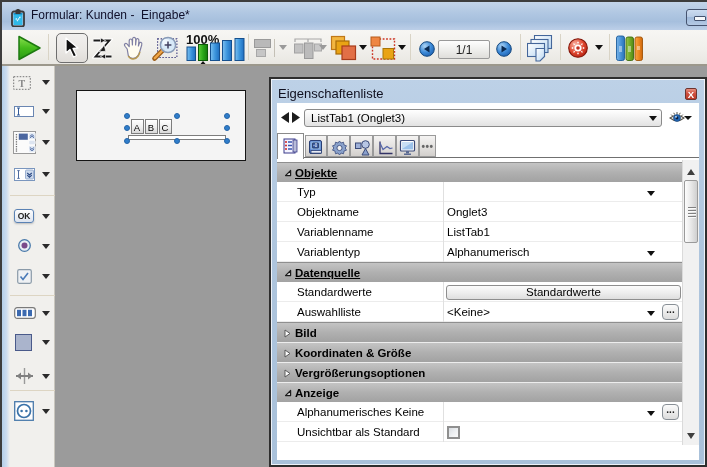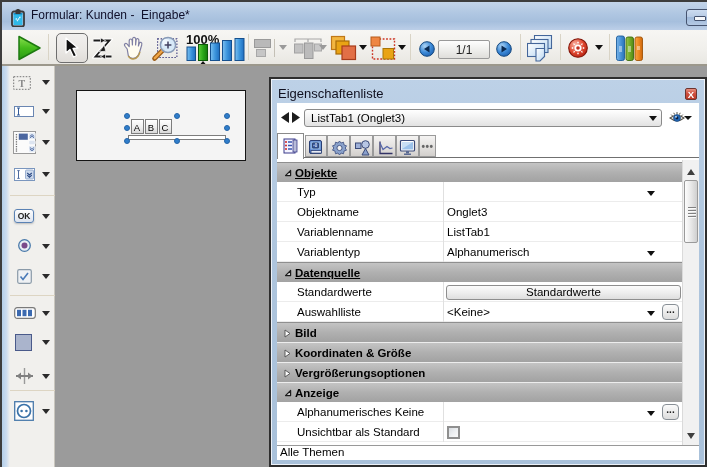--- a/index.html
+++ b/index.html
@@ -523,15 +523,14 @@
     <div class="abs" id="vscroll">
       <span style="position:absolute;left:4px;top:9px;width:0;height:0;border-left:4.5px solid transparent;border-right:4.5px solid transparent;border-bottom:6px solid #3f3f3f"></span>
       <div id="thumb">
         <span style="position:absolute;left:3px;top:26px;width:8px;height:2px;border-top:1px solid #808080;border-bottom:1px solid #fafafa"></span>
         <span style="position:absolute;left:3px;top:29px;width:8px;height:2px;border-top:1px solid #808080;border-bottom:1px solid #fafafa"></span>
         <span style="position:absolute;left:3px;top:32px;width:8px;height:2px;border-top:1px solid #808080;border-bottom:1px solid #fafafa"></span>
         <span style="position:absolute;left:3px;top:35px;width:8px;height:2px;border-top:1px solid #808080;border-bottom:1px solid #fafafa"></span>
       </div>
       <span style="position:absolute;left:4px;top:273px;width:0;height:0;border-left:4.5px solid transparent;border-right:4.5px solid transparent;border-top:6px solid #3f3f3f"></span>
     </div>
-    <div class="abs" id="status">Alle Themen</div>
   </div>
 </div>
 
 </body></html>

